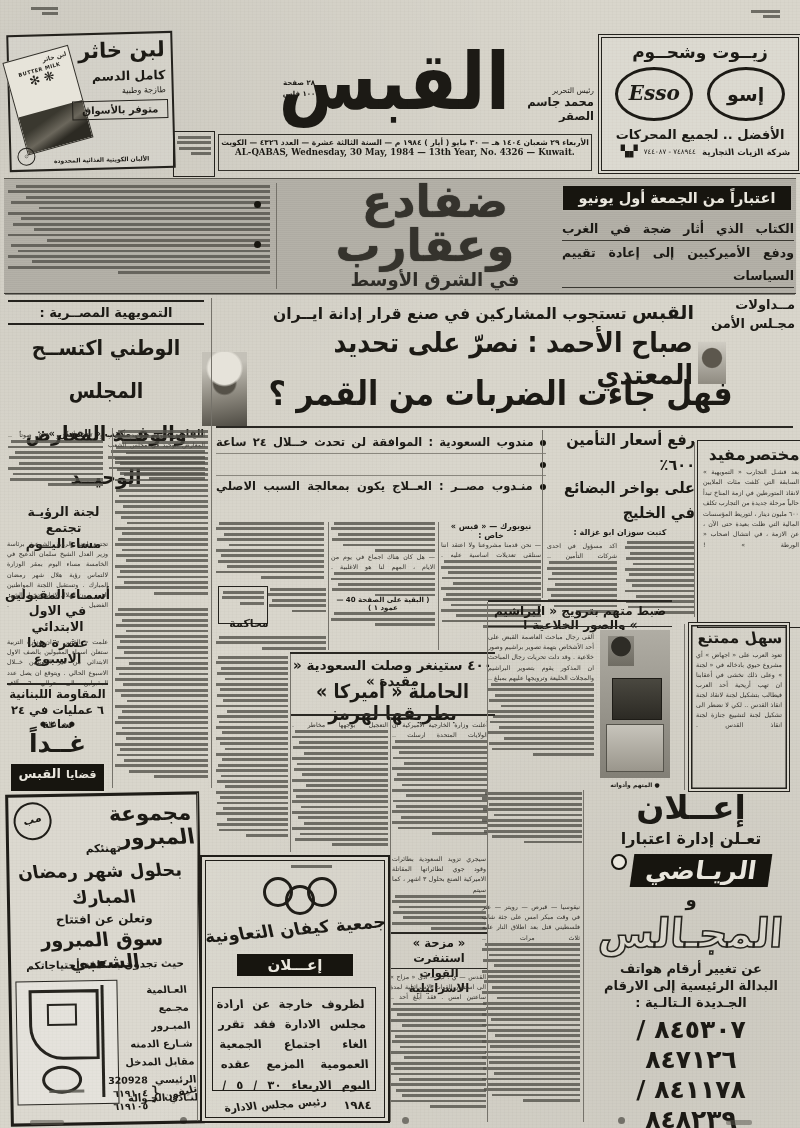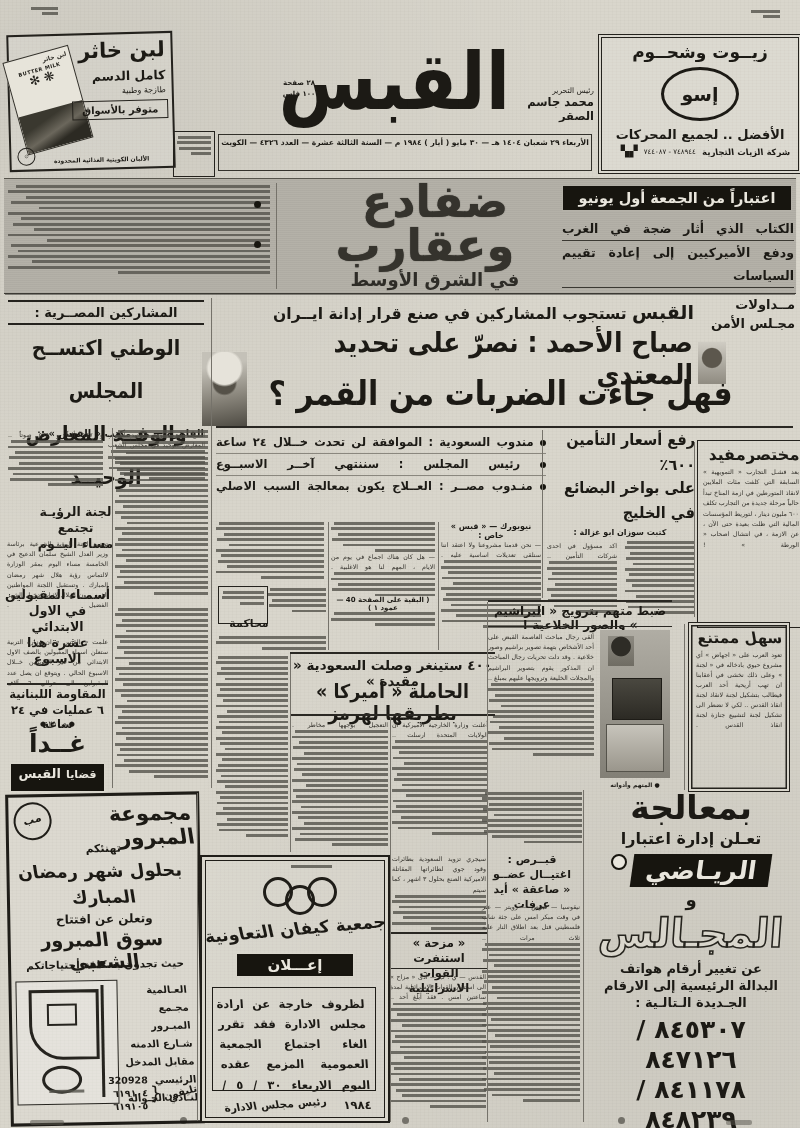--- a/index.html
+++ b/index.html
@@ -70,26 +70,28 @@
     <div>١٠٠ فلس</div>
   </div>
 
   <div class="c ctr" style="left:310px;top:30px;width:200px;height:106px;font-size:71px;font-weight:bold;line-height:104px;transform:scaleY(1.12);letter-spacing:-2px">القبس</div>
   <div class="c rt" style="left:502px;top:86px;width:92px">
     <div style="font-size:7.5px">رئيس التحرير</div>
     <div class="b" style="font-size:11.5px">محمد جاسم الصقر</div>
   </div>
   <div class="c ctr" style="left:218px;top:134px;width:372px;height:32px;border:1px solid #33312b;padding-top:3px">
     <div class="b" style="font-size:7.6px">الأربعاء ٢٩ شعبان ١٤٠٤ هـ — ٣٠ مايو ( أيار ) ١٩٨٤ م — السنة الثالثة عشرة — العدد ٤٣٢٦ — الكويت</div>
+    <div class="b" style="font-size:8.6px;direction:ltr;font-family:'DejaVu Serif',serif">AL-QABAS, Wednesday, 30 May, 1984 — 13th Year, No. 4326 — Kuwait.</div>
   </div>
 
   <div class="c" style="left:598px;top:34px;width:196px;height:132px;border:4px double #24221d;background:rgba(255,255,255,.10)">
     <div class="ctr b" style="font-size:17px;margin-top:4px;letter-spacing:2px">زيــوت وشحــوم</div>
     <div style="display:flex;justify-content:space-evenly;margin-top:5px">
       <div class="ctr b" style="width:72px;height:48px;border:3.5px solid #1c1a15;border-radius:50%;line-height:48px;font-size:19px">إسو</div>
+      <div class="ctr b" style="width:72px;height:48px;border:3.5px solid #1c1a15;border-radius:50%;line-height:46px;font-size:20px;font-family:'DejaVu Serif',serif;font-style:italic;direction:ltr">Esso</div>
     </div>
     <div class="ctr b" style="font-size:13px;margin-top:6px">الأفضل .. لجميع المحركات</div>
     <div style="display:flex;align-items:center;gap:6px;padding:3px 8px 0">
       <div class="b skew" style="font-size:8.5px">شركة الزيات التجارية</div>
       <div style="font-size:7px">٧٤٨٩٤٤ - ٧٤٤٠٨٧</div>
       <div style="font-size:11px">▞▚</div>
     </div>
   </div>
 
   <div class="c" style="left:4px;top:178px;width:792px;height:114px;background:#b4b1a8;border-top:1px solid #55534b;border-bottom:1.5px solid #3b3933;background-image:repeating-linear-gradient(0deg, rgba(0,0,0,.03) 0 1px, transparent 1px 2px)">
@@ -134,25 +136,25 @@
     <span>تستجوب المشاركين في صنع قرار إدانة ايــران</span>
   </div>
   <div class="c rt" style="left:248px;top:330px;width:445px;font-size:25px;font-weight:bold;transform:scaleY(1.1)">صباح الأحمد : نصرّ على تحديد المعتدي</div>
   <div class="c" style="left:698px;top:342px;width:28px;height:42px;background:radial-gradient(circle at 50% 38%, #5c574d 0 32%, transparent 36%),linear-gradient(#cfccc3,#8f8b81)"></div>
   <div class="c ctr" style="left:228px;top:376px;width:545px;font-size:30px;font-weight:bold;transform:scaleY(1.12)">فهل جاءت الضربات من القمر ؟</div>
   <div class="c" style="left:202px;top:352px;width:45px;height:74px;background:radial-gradient(circle at 50% 22%, #e6e3da 0 26%, transparent 30%),radial-gradient(circle at 50% 42%, #555148 0 22%, transparent 26%),linear-gradient(170deg,#c4c1b8 20%,#8a867c 60%,#4e4b43 100%)"></div>
   <div class="hr" style="left:216px;top:426px;width:577px;height:2px"></div>
 
   <div class="c" style="left:216px;top:432px;width:330px">
     <div class="b j" style="font-size:11.5px;line-height:21px;border-bottom:.5px solid #8a877e"><span class="dot" style="width:6px;height:6px"></span> <span>مندوب السعودية : الموافقة لن تحدث خــلال ٢٤ ساعة</span></div>
-    <div class="b j" style="font-size:11.5px;line-height:21px;border-bottom:.5px solid #8a877e"><span class="dot" style="width:6px;height:6px"></span> <span>رئيس المجلس : سننتهي آخــر الاسبــوع</span></div>
+    <div class="b j" style="font-size:11.5px;line-height:21px;border-bottom:.5px solid #8a877e"><span class="dot" style="width:6px;height:6px"></span> </div>
     <div class="b j" style="font-size:11.5px;line-height:21px"><span class="dot" style="width:6px;height:6px"></span> <span>منـدوب مصــر : العــلاج يكون بمعالجة السبب الاصلي</span></div>
   </div>
 
-  <div class="c ctr b" style="left:8px;top:300px;width:196px;font-size:13px;border-top:2.5px solid #24221d;border-bottom:2.5px solid #24221d;padding:3px 0">المشاركين المصــرية :</div>
+  <div class="c ctr b" style="left:8px;top:300px;width:196px;font-size:13px;border-top:2.5px solid #24221d;border-bottom:2.5px solid #24221d;padding:3px 0">التمويهية المصــرية :</div>
   <div class="c ctr" style="left:8px;top:332px;width:196px;font-size:19px;font-weight:bold;line-height:40px;transform:scaleY(1.08)">
     <div>الوطني اكتســح المجلس</div>
     <div>والوفــد المعارض الوحيــد</div>
   </div>
   <div class="c rt b" style="left:8px;top:428px;width:196px;font-size:10px">القاهرة — من مكتب « القبس » :</div>
   <div class="c" style="left:108px;top:430px;width:97px">
     <div class="tiny j">اصبح حزب الوفد الجديد الحزب المعارض الوحيد في مجلس الشعب</div>
     <div class="greek">
         <span style="width: 97%;"></span>
         <span style="width: 100%;"></span>
@@ -170,21 +172,21 @@
         <span style="width: 93%;"></span>
         <span style="width: 99%;"></span>
         <span style="width: 88%;"></span>
         <span style="width: 100%;"></span>
         <span style="width: 95%;"></span>
         <span style="width: 98%;"></span>
         <span style="width: 58%;"></span>
       </div>
   </div>
 
-  <div class="c ctr b" style="left:23px;top:504px;width:105px;font-size:12.5px;line-height:16px">
+  <div class="c ctr b" style="left:11px;top:504px;width:105px;font-size:12.5px;line-height:16px">
     <div>لجنة الرؤيـة تجتمع</div>
     <div>مساء اليــوم</div>
   </div>
   <div class="c tiny j" style="left:7px;top:539px;width:101px">تجتمع لجنة الرؤية الشرعية برئاسة وزير العدل الشيخ سلمان الدعيج في الخامسة مساء اليوم بمقر الوزارة لالتماس رؤية هلال شهر رمضان المبارك . وتستقبل اللجنة المواطنين الذين يرون الهلال لاثبات دخول الشهر الفضيل .</div>
   <div class="c ctr b" style="left:5px;top:587px;width:105px;font-size:12.5px;line-height:16px">
     <div>أسمـاء المقبولين</div>
     <div>في الاول الابتدائي</div>
     <div>عشرة هذا الاسبوع</div>
   </div>
   <div class="c tiny j" style="left:7px;top:637px;width:101px">علمت « القبس » ان وزارة التربية ستعلن اسماء المقبولين بالصف الاول الابتدائي من غير الكويتيين خــلال الاسبوع الحالي . ويتوقع ان يصل عدد المقبولين الى حوالي ٦ آلاف</div>
@@ -563,25 +565,20 @@
       <span style="width: 100%;"></span>
       <span style="width: 93%;"></span>
       <span style="width: 99%;"></span>
       <span style="width: 88%;"></span>
       <span style="width: 100%;"></span>
       <span style="width: 95%;"></span>
       <span style="width: 98%;"></span>
       <span style="width: 90%;"></span>
       <span style="width: 58%;"></span>
     </div>
-  <div class="c ctr b" style="left:482px;top:852px;width:100px;font-size:11px;line-height:15px">
-    <div>قبــرص :</div>
-    <div>اغتيــال عضــو</div>
-    <div>« صاعقة » أيد عرفات</div>
-  </div>
   <div class="c" style="left:482px;top:902px;width:98px">
     <div class="tiny j">نيقوسيا — قبرص — رويتر — عثر في وقت مبكر امس على جثة شاب فلسطيني قتل بعد اطلاق النار عليه ثلاث مرات ..</div>
     <div class="greek">
         <span style="width: 97%;"></span>
         <span style="width: 100%;"></span>
         <span style="width: 93%;"></span>
         <span style="width: 99%;"></span>
         <span style="width: 88%;"></span>
         <span style="width: 100%;"></span>
         <span style="width: 95%;"></span>
@@ -605,21 +602,21 @@
         <span style="width: 88%;"></span>
         <span style="width: 100%;"></span>
         <span style="width: 95%;"></span>
         <span style="width: 98%;"></span>
         <span style="width: 90%;"></span>
         <span style="width: 58%;"></span>
       </div>
   </div>
 
   <div class="c" style="left:588px;top:788px;width:206px;height:336px">
-    <div class="ctr" style="font-size:33px;font-weight:bold">بمعالجة</div>
+    <div class="ctr" style="font-size:33px;font-weight:bold">إعــلان</div>
     <div class="ctr b" style="font-size:16px;margin-top:2px">تعـلن إدارة اعتبارا</div>
     <div class="ctr" style="margin-top:6px">
       <span class="inkbox b" style="display:inline-block;font-size:25px;padding:2px 14px;transform:skewX(-8deg)">الريـاضي</span>
       <span style="display:inline-block;width:12px;height:12px;border:2px solid #17150f;border-radius:50%;background:#e9e6dd;vertical-align:top"></span>
     </div>
     <div class="ctr b" style="font-size:18px;margin-top:2px">و</div>
     <div class="ctr outline" style="font-size:40px;font-weight:bold;transform:skewX(-4deg)">المجـالس</div>
     <div class="ctr b" style="font-size:13px;line-height:17px;margin-top:4px">
       <div>عن تغيير أرقام هواتف</div>
       <div>البدالة الرئيسية إلى الارقام</div>

